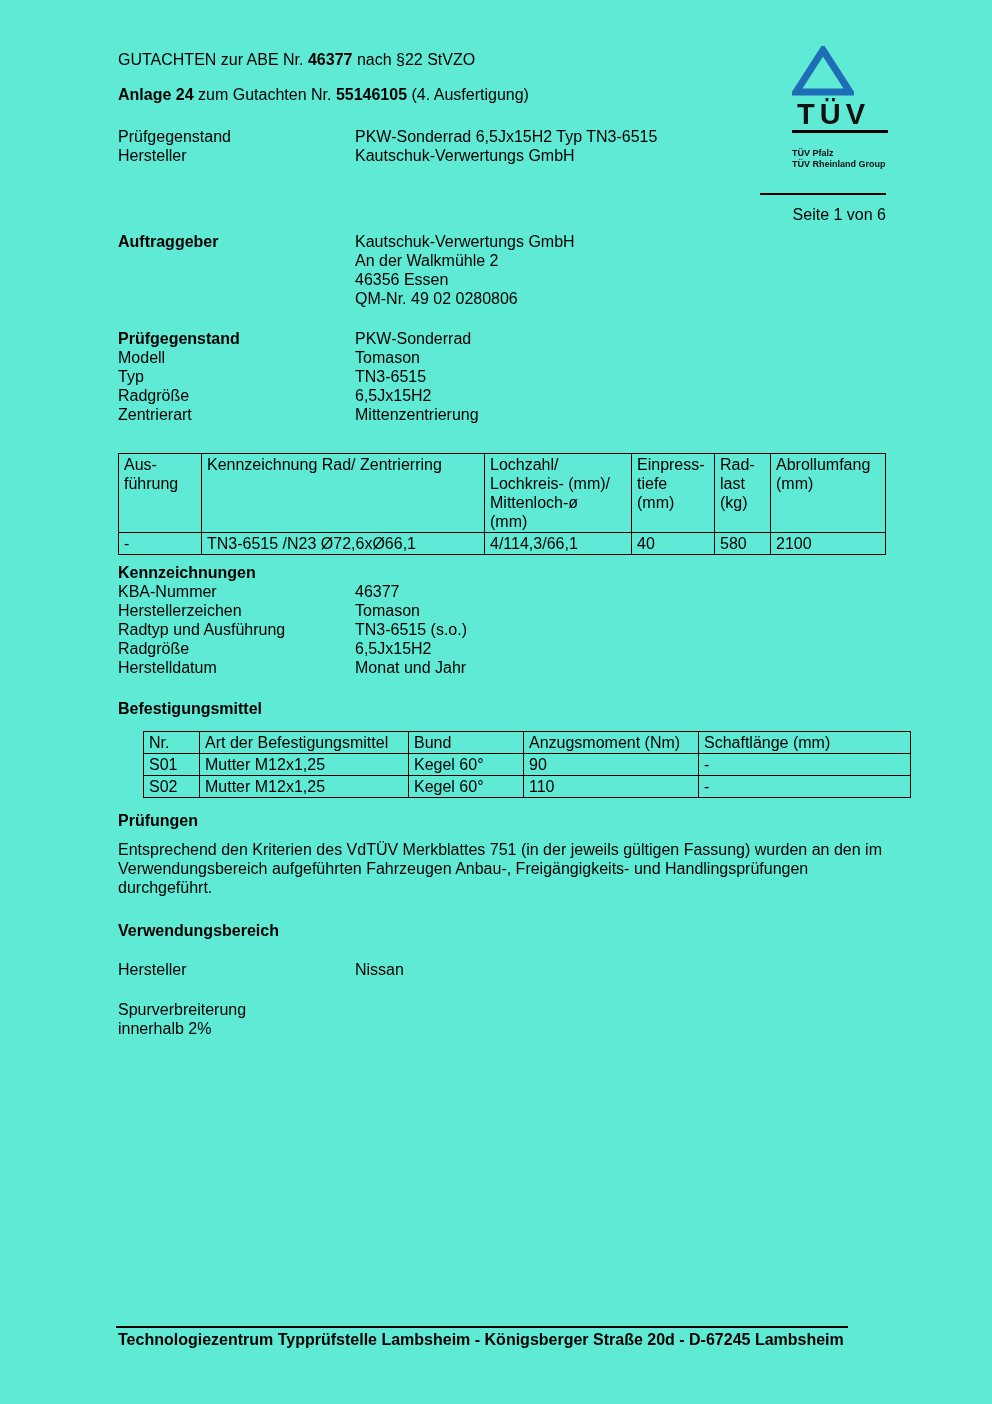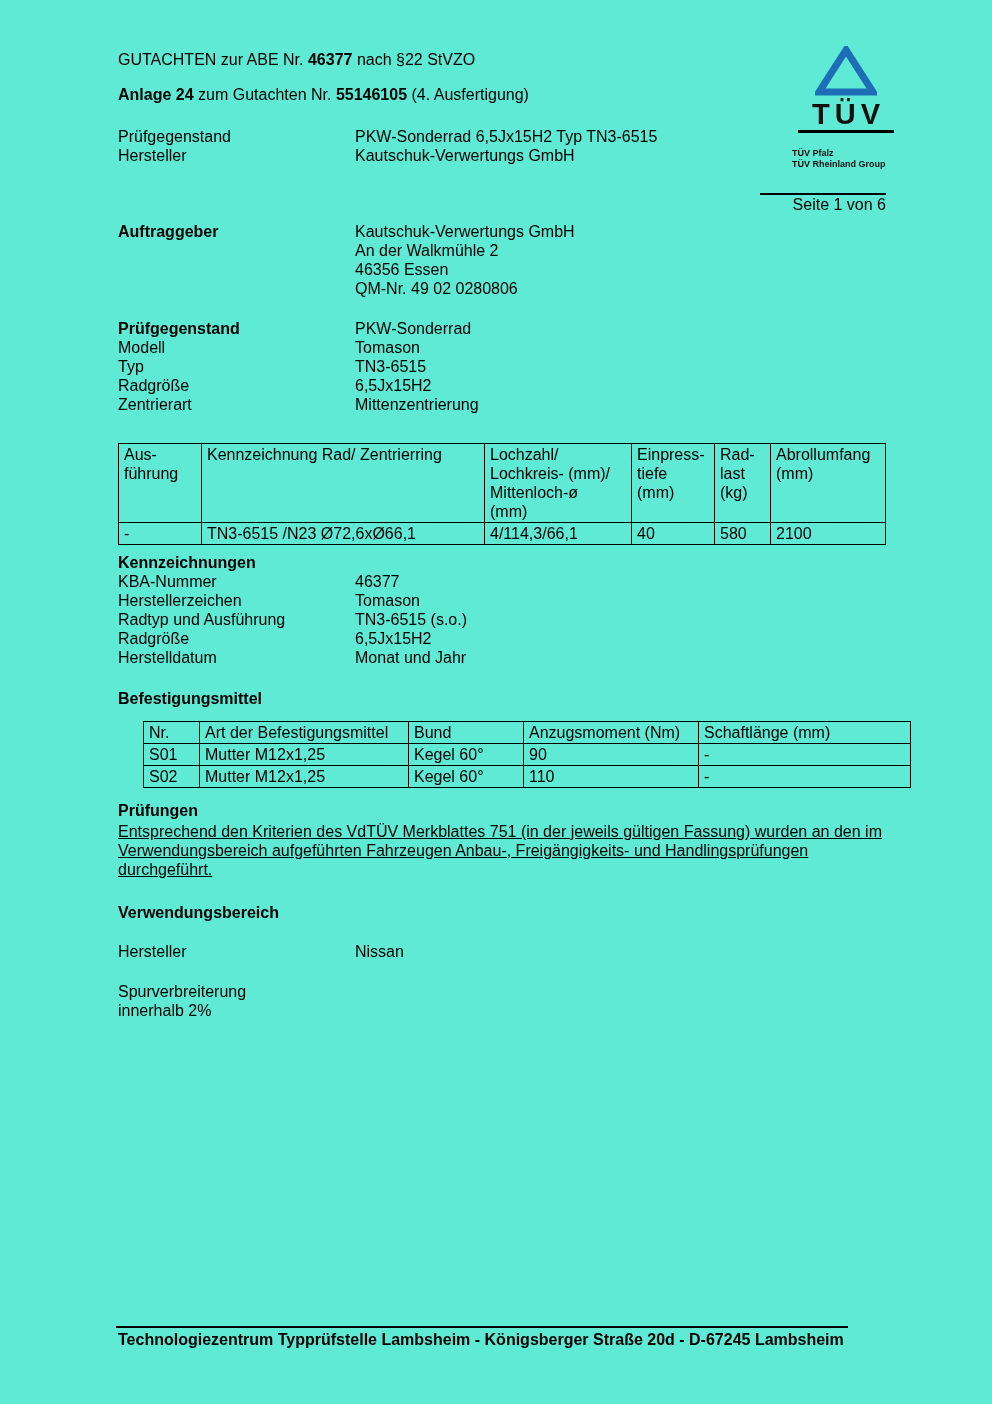--- a/index.html
+++ b/index.html
@@ -20,30 +20,30 @@
   .anlage-line { margin-top:16px; }
 
   .kv { display:flex; }
   .kv .k { width:237px; flex:none; }
   .kv .v { flex:1; }
   .intro-block { margin-top:23px; }
 
   
   .logo {
     position:absolute; top:46px; right:92px; width:108px;
-    display:flex; flex-direction:column; align-items:center;
+    display:flex; flex-direction:column; align-items:flex-start;
   }
   .logo-word { font-size:29px; line-height:30px; font-weight:bold; letter-spacing:5px; color:#101010; margin-top:3px; padding-left:5px; }
   .logo-underline { width:96px; border-bottom:3px solid #000; margin-top:1px; }
   .logo-sub { align-self:flex-start; margin-top:15px; font-size:9px; line-height:11px; font-weight:bold; color:#111; }
 
   
   .seite-wrap { margin-top:28px; display:flex; flex-direction:column; align-items:flex-end; }
   .seite-rule { width:126px; border-top:2px solid #000; }
-  .seite { text-align:right; padding-top:0; }
+  .seite { text-align:right; padding-top:10px; }
 
   .auftraggeber { margin-top:8px; }
   .pruef-block { margin-top:21px; }
 
   table.tbl { border-collapse:collapse; width:100%; table-layout:fixed; }
   table.tbl th, table.tbl td {
     border:1px solid #000;
     font-weight:normal; text-align:left; vertical-align:top;
     padding:1px 5px;
     white-space:pre-line;
@@ -59,21 +59,21 @@
   .section-title { font-weight:bold; }
   .kennz-block { margin-top:8px; }
   .befest-title { margin-top:22px; }
   .befest-table { margin-top:13px;margin-left:25px; }
   .befest-table col.b1 { width:56px; }
   .befest-table col.b2 { width:209px; }
   .befest-table col.b3 { width:115px; }
   .befest-table col.b4 { width:175px; }
 
   .pruefungen-title { margin-top:13px; }
-  .pruefungen-text { margin-top:2px;text-decoration:underline; }
+  .pruefungen-text { margin-top:10px; }
   .verwend-title { margin-top:24px; }
   .verwend-row-1 { margin-top:20px; }
   .verwend-row-2 { margin-top:21px;flex-direction:column; }
 
   .footer {
     position:absolute; left:116px; top:1326px;
     border-top:2px solid #000;
     padding:2px 4px 0 2px;
     display:inline-block;
     white-space:nowrap;

